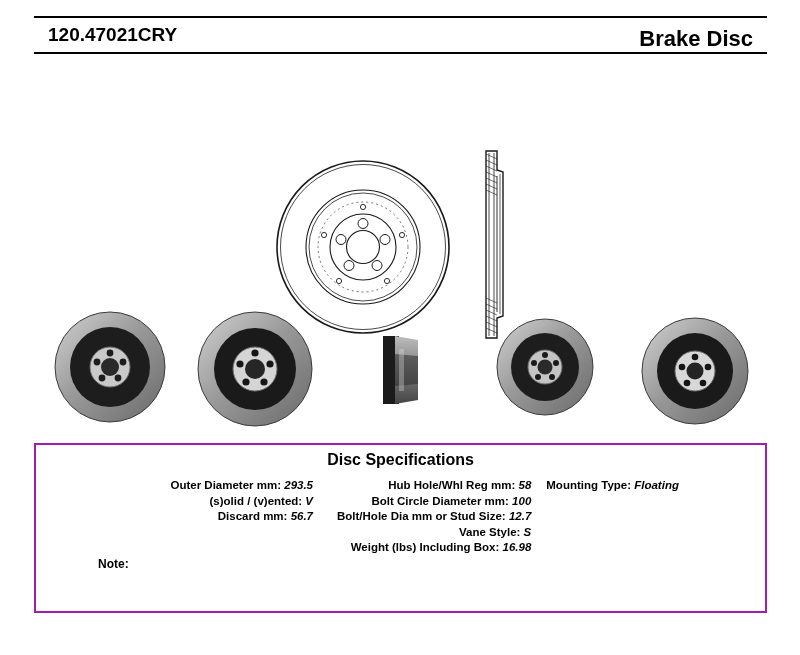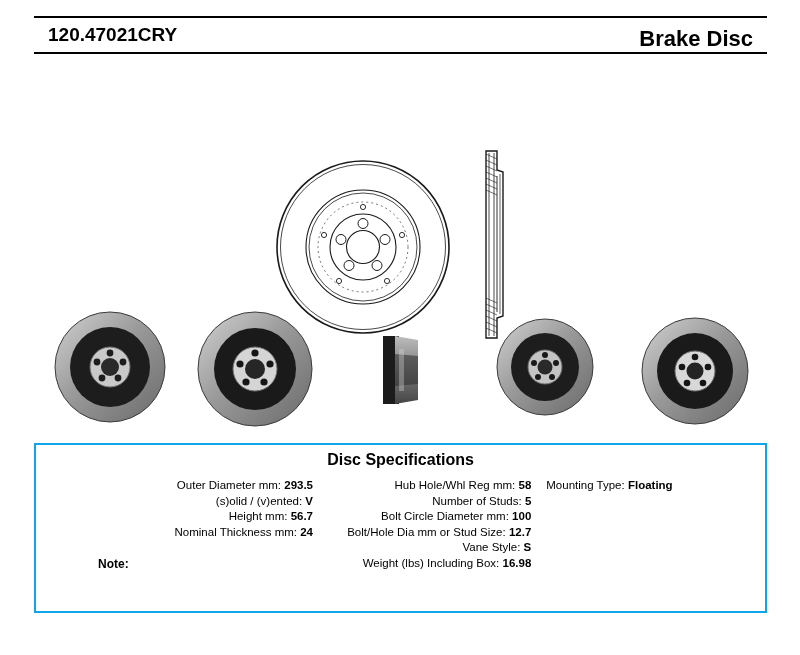--- a/index.html
+++ b/index.html
@@ -60,21 +60,21 @@
     height: 380px;
   }
 
   
   .specs {
     position: absolute;
     left: 34px;
     top: 443px;
     width: 733px;
     height: 170px;
-    border: 2px solid #0ea5e9;
+    border: 2px solid #a21caf;
     box-sizing: border-box;
   }
   .specs-title {
     text-align: center;
     font-size: 16px;
     font-weight: bold;
     margin-top: 6px;
     margin-bottom: 2px;
   }
   .spec-cols {
@@ -92,22 +92,22 @@
 
   .spec-line {
     font-size: 11.5px;
     line-height: 15.5px;
     white-space: nowrap;
   }
   .col-left .spec-line  { text-align: right; padding-right: 0; }
   .col-mid .spec-line   { text-align: right; padding-right: 15px; }
   .col-right .spec-line { text-align: left; }
 
-  .spec-label { font-weight: normal; }
-  .spec-value { font-weight: bold; }
+  .spec-label { font-weight: bold; }
+  .spec-value { font-weight: bold; font-style: italic; }
 
   .note {
     position: absolute;
     left: 62px;
     bottom: 40px;
     font-size: 12px;
     font-weight: bold;
   }
   .note-value {
     font-weight: bold;
@@ -269,37 +269,29 @@
       <div class="spec-col col-left">
         <div class="spec-line">
           <span class="spec-label">Outer Diameter mm:</span>
           <span class="spec-value"> 293.5</span>
         </div>
         <div class="spec-line">
           <span class="spec-label">(s)olid / (v)ented:</span>
           <span class="spec-value"> V</span>
         </div>
         <div class="spec-line">
-          <span class="spec-label">Height mm:</span>
+          <span class="spec-label">Discard mm:</span>
           <span class="spec-value"> 56.7</span>
-        </div>
-        <div class="spec-line">
-          <span class="spec-label">Nominal Thickness mm:</span>
-          <span class="spec-value"> 24</span>
         </div>
       </div>
 
       <div class="spec-col col-mid">
         <div class="spec-line">
           <span class="spec-label">Hub Hole/Whl Reg mm:</span>
           <span class="spec-value"> 58</span>
-        </div>
-        <div class="spec-line">
-          <span class="spec-label">Number of Studs:</span>
-          <span class="spec-value"> 5</span>
         </div>
         <div class="spec-line">
           <span class="spec-label">Bolt Circle Diameter mm:</span>
           <span class="spec-value"> 100</span>
         </div>
         <div class="spec-line">
           <span class="spec-label">Bolt/Hole Dia mm or Stud Size:</span>
           <span class="spec-value"> 12.7</span>
         </div>
         <div class="spec-line">

